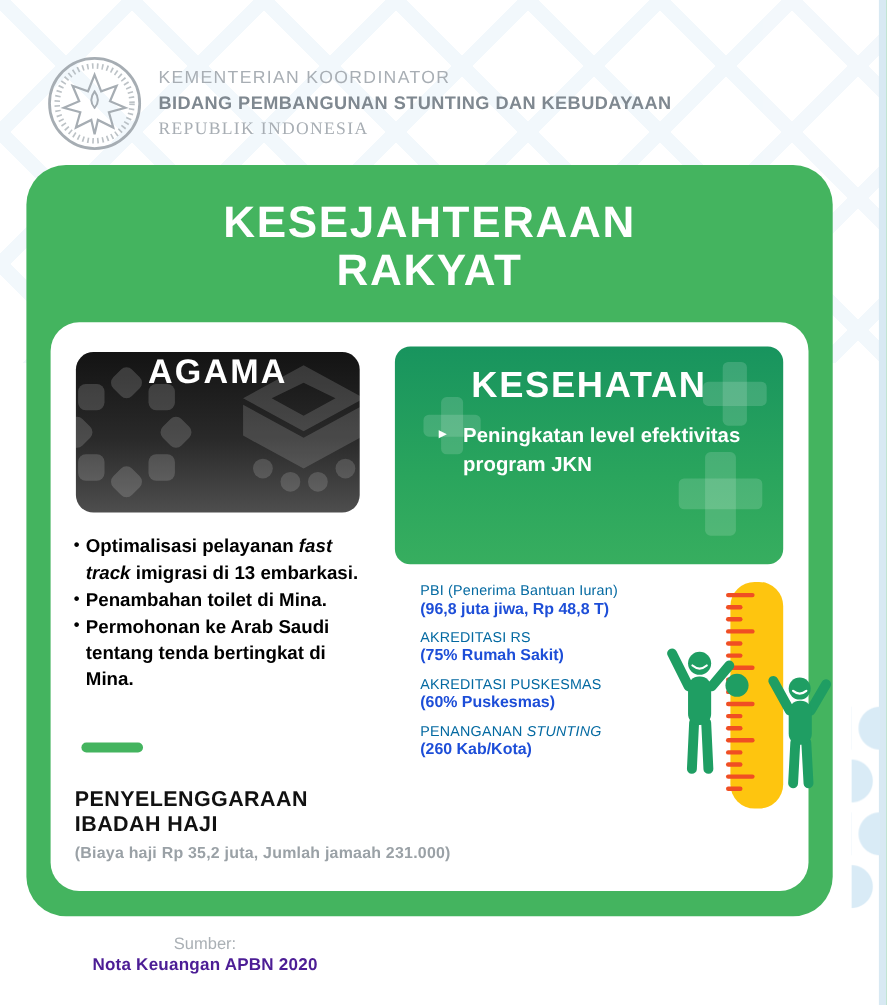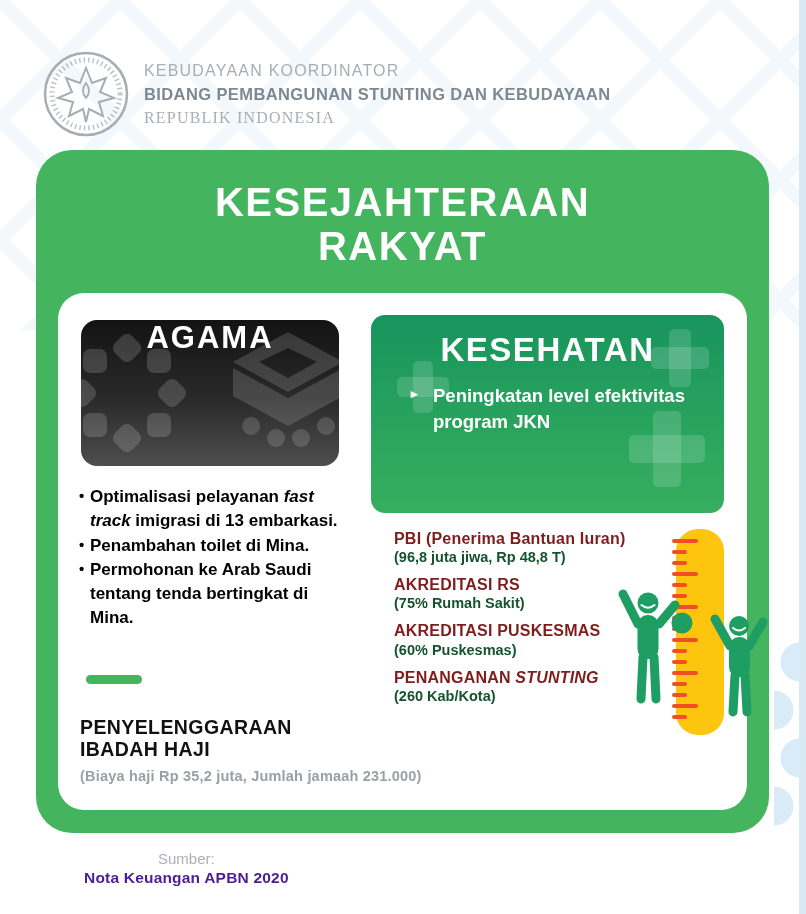--- a/index.html
+++ b/index.html
@@ -29,21 +29,21 @@
   }
   
   .header{position:absolute;left:42px;top:50px;display:flex;align-items:center;}
   .emblem{width:88px;height:88px;flex:0 0 auto;}
   .header-text{margin-left:14px;}
   .h-line1{font-size:16px;letter-spacing:1.2px;color:#a8aeb4;font-weight:400;}
   .h-line2{font-size:16.5px;letter-spacing:.4px;color:#7f8890;font-weight:700;margin-top:5px;}
   .h-line3{font-size:16px;letter-spacing:1.2px;color:#a8aeb4;font-weight:400;margin-top:5px;font-family:Liberation Serif, serif;}
   
   .main-card{
-    position:absolute;left:36px;top:150px;width:733px;height:683px;
+    position:absolute;left:24px;top:150px;width:733px;height:683px;
     background:#44b45f;border-radius:36px;
   }
   .banner-title{
     margin:0;padding-top:30px;text-align:center;color:#fff;
     font-size:40px;font-weight:800;letter-spacing:1.5px;line-height:1.1;
   }
   
   .content{
     position:absolute;left:22px;top:143px;width:689px;height:517px;
     background:#fff;border-radius:26px;
@@ -95,22 +95,22 @@
   }
   .kesehatan-bullets{
     position:relative;margin:14px 0 0 40px;width:278px;
     color:#fff;font-size:18.5px;font-weight:700;line-height:1.38;
   }
   .k-bullet{position:relative;padding-left:22px;margin-bottom:4px;}
   .k-bullet::before{content:"▸";position:absolute;left:0;top:2px;font-size:13px;}
   
   .stats{position:absolute;left:336px;top:236px;width:310px;}
   .stat{margin-bottom:10px;}
-  .stat-title{font-size:16px;font-weight:700;color:#7f1d1d;letter-spacing:.2px;line-height:1.2;}
-  .stat-detail{font-size:14.5px;font-weight:700;color:#14532d;margin-top:1px;}
+  .stat-title{font-size:13px;font-weight:400;color:#0369a1;letter-spacing:.2px;line-height:1.2;}
+  .stat-detail{font-size:14.5px;font-weight:700;color:#1d4ed8;margin-top:1px;}
   .italic{font-style:italic;}
   
   .ruler-illustration{position:absolute;left:560px;top:234px;}
   
   .footer{position:absolute;left:84px;top:850px;}
   .src-label{font-size:15px;color:#aab0b5;font-weight:400;text-align:center;}
   .src-value{font-size:15.5px;color:#4c1d95;font-weight:700;margin-top:2px;letter-spacing:.2px;}
 </style>
 </head>
 <body>
@@ -120,21 +120,21 @@
 <div class="bg-circles"></div>
 
 <header class="header">
   <svg class="emblem" viewBox="0 0 88 88">
     <circle cx="44" cy="44" r="41" fill="none" stroke="#a6adb3" stroke-width="2.5"></circle>
     <circle cx="44" cy="44" r="34" fill="none" stroke="#a6adb3" stroke-width="5" stroke-dasharray="1.5 3" opacity=".75"></circle>
     <polygon points="44,18 50,33 64,28 58,42 72,48 57,52 61,66 47,59 44,72 41,59 27,66 31,52 16,48 30,42 24,28 38,33" fill="none" stroke="#a6adb3" stroke-width="2"></polygon>
     <path d="M44 33 q6 8 0 15 q-6 -7 0 -15 Z" fill="none" stroke="#a6adb3" stroke-width="1.8"></path>
   </svg>
   <div class="header-text">
-    <div class="h-line1">KEBUDAYAAN KOORDINATOR</div>
+    <div class="h-line1">KEMENTERIAN KOORDINATOR</div>
     <div class="h-line2">BIDANG PEMBANGUNAN STUNTING DAN KEBUDAYAAN</div>
     <div class="h-line3">REPUBLIK INDONESIA</div>
   </div>
 </header>
 
 <section class="main-card">
   <h1 class="banner-title"><span>KESEJAHTERAAN</span><br><span>RAKYAT</span></h1>
 
   <div class="content">
 

